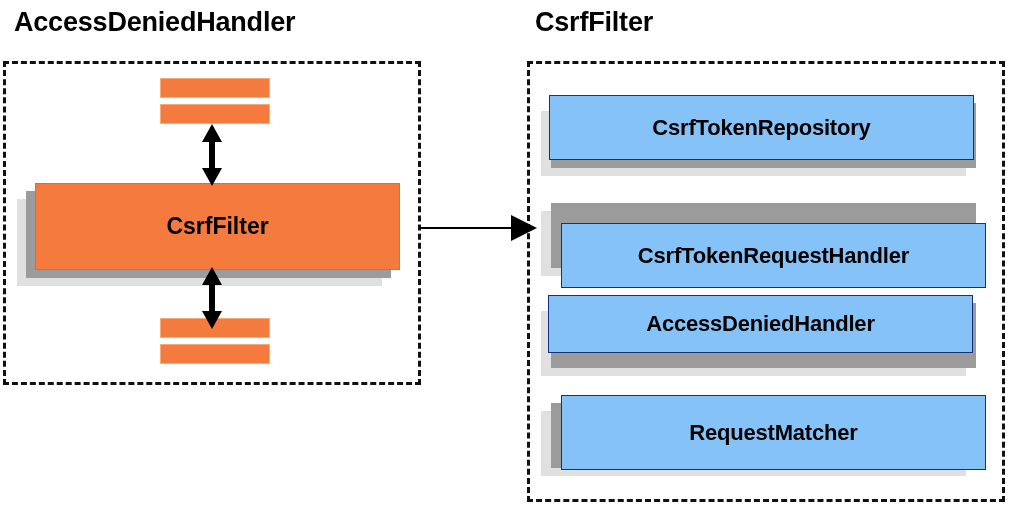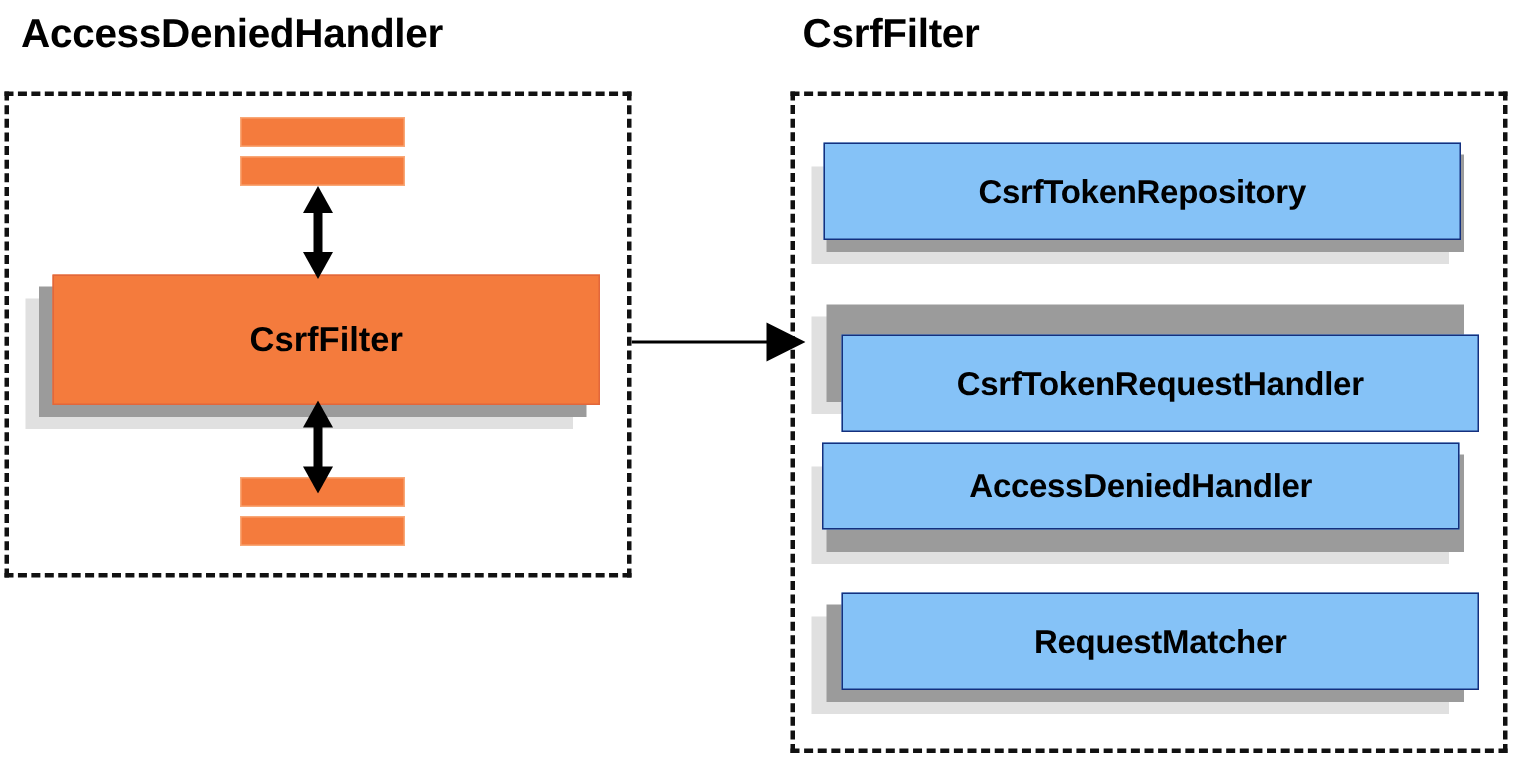--- a/index.html
+++ b/index.html
@@ -125,15 +125,15 @@
   <div class="shadow-light" style="left:541px;top:211px;width:425px;height:65px;"></div>
   <div class="shadow-dark" style="left:551px;top:203px;width:425px;height:65px;"></div>
   <div class="node-blue" style="left:561px;top:195px;width:425px;height:65px;margin-top:28px;">CsrfTokenRequestHandler</div>
 
   <div class="shadow-light" style="left:541px;top:311px;width:425px;height:65px;"></div>
   <div class="shadow-dark" style="left:551px;top:303px;width:425px;height:65px;"></div>
   <div class="node-blue" style="left:548px;top:295px;width:425px;height:58px;">AccessDeniedHandler</div>
 
   <div class="shadow-light" style="left:541px;top:411px;width:425px;height:65px;"></div>
   <div class="shadow-dark" style="left:551px;top:403px;width:425px;height:65px;"></div>
-  <div class="node-blue" style="left:561px;top:395px;width:425px;height:65px;">RequestMatcher</div>
+  <div class="node-blue" style="left:561px;top:395px;width:425px;height:75px;">RequestMatcher</div>
 
 </div>
 
 </body></html>

